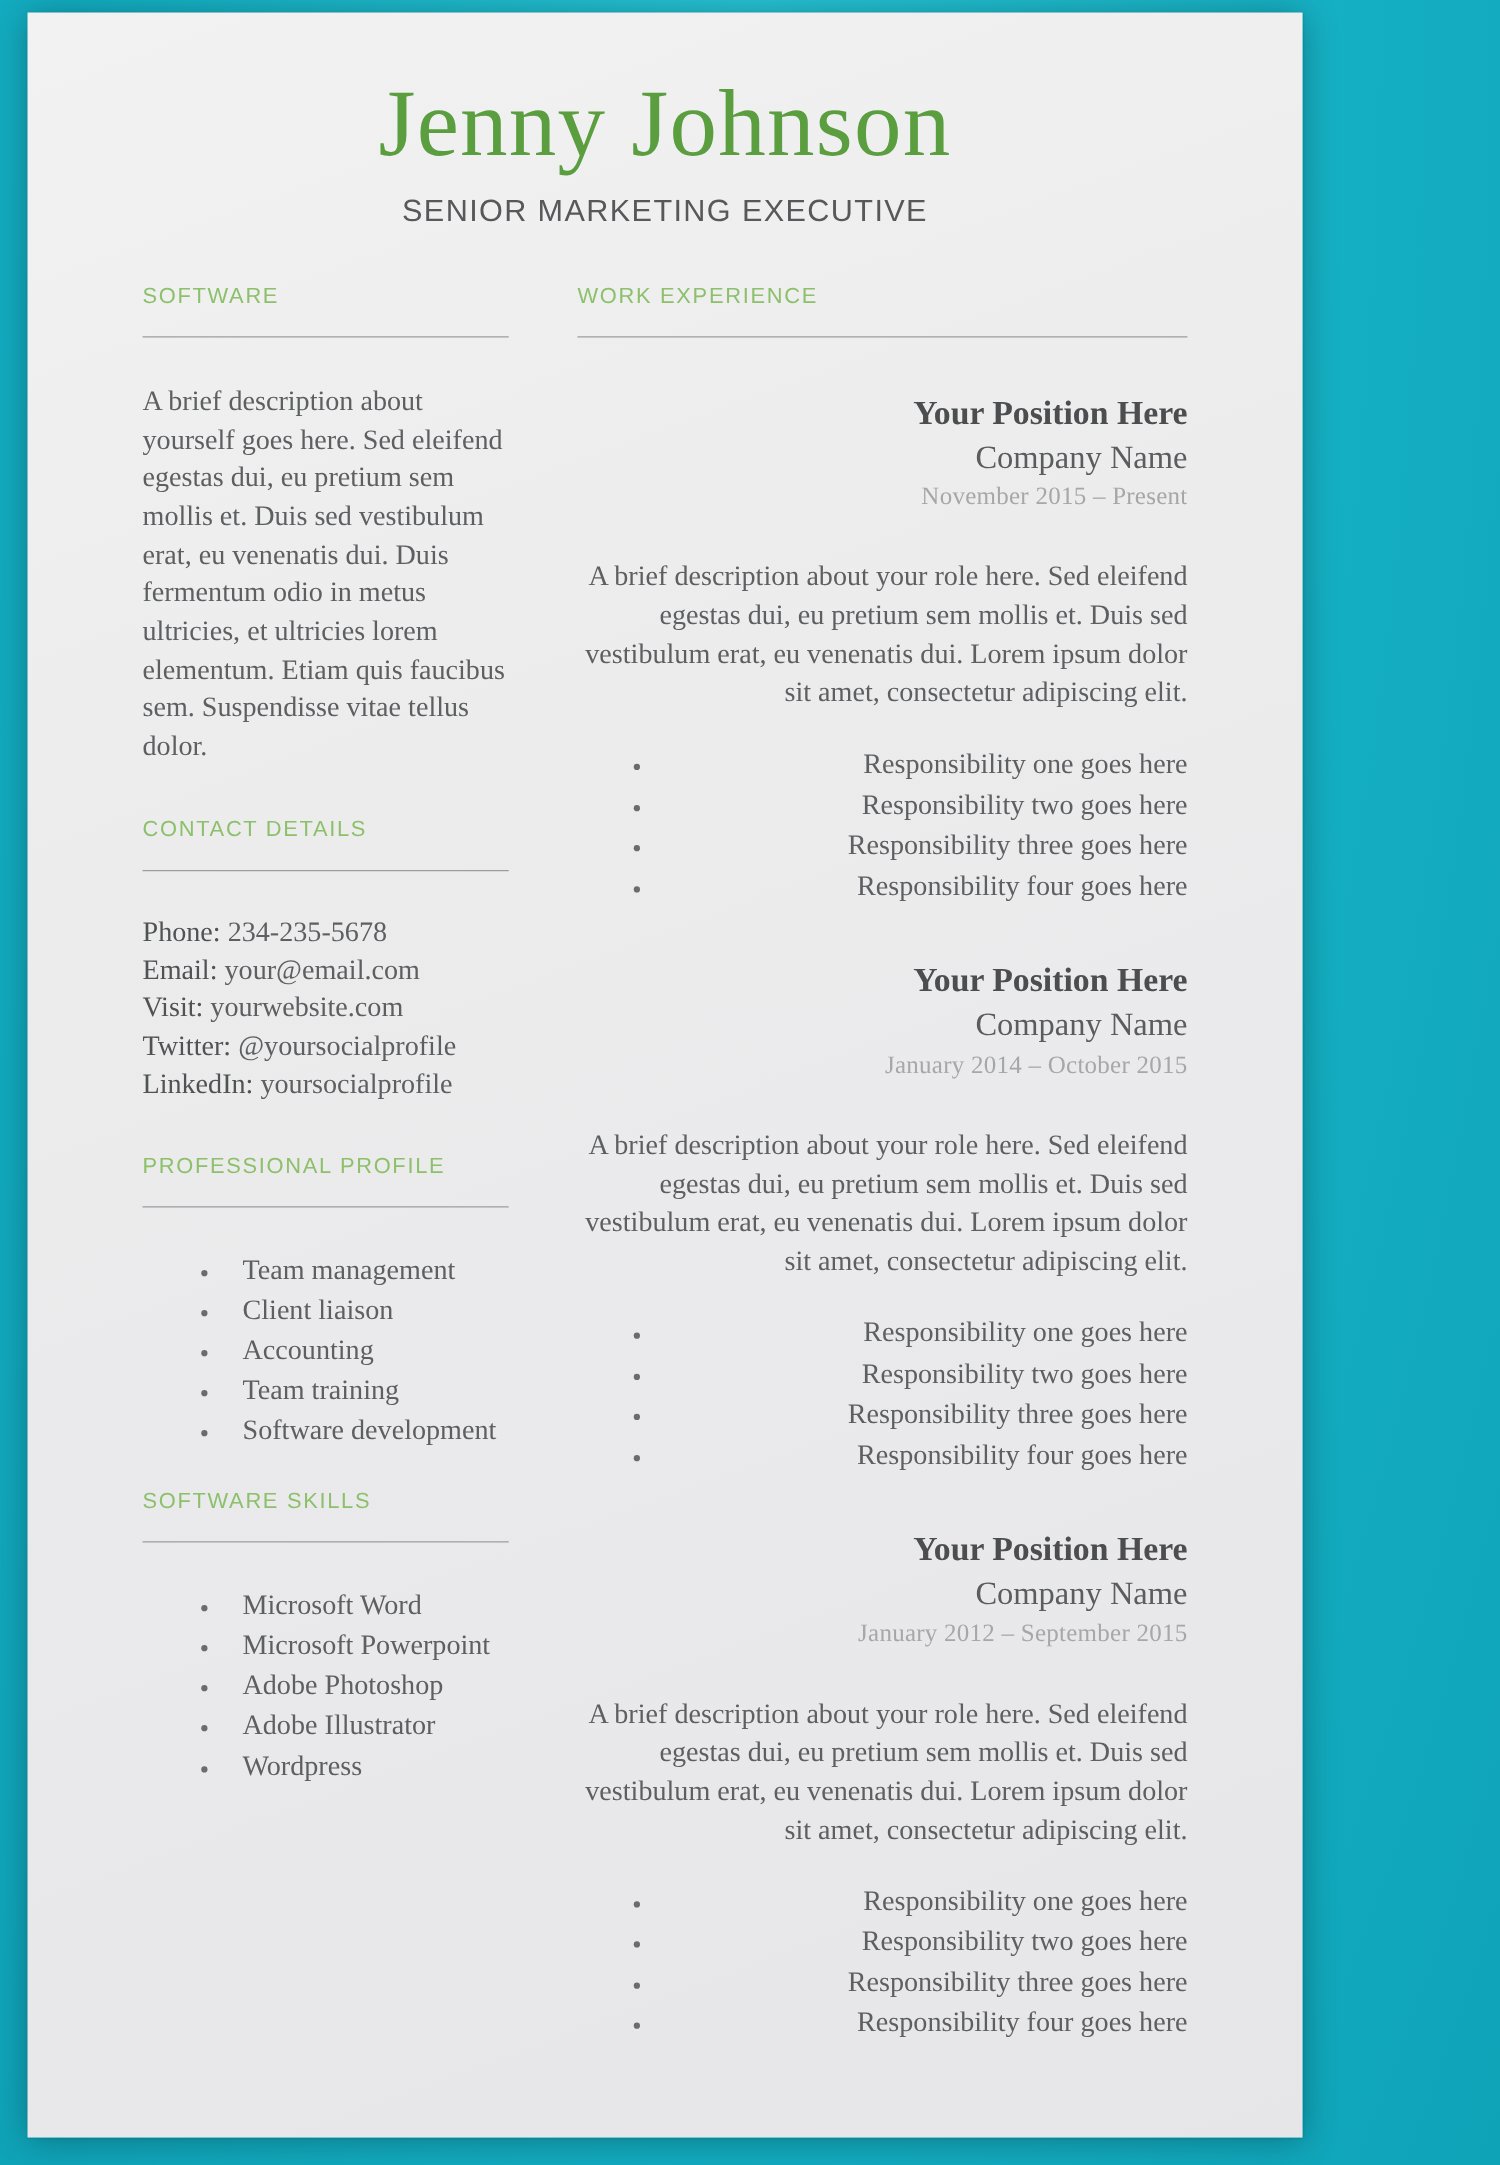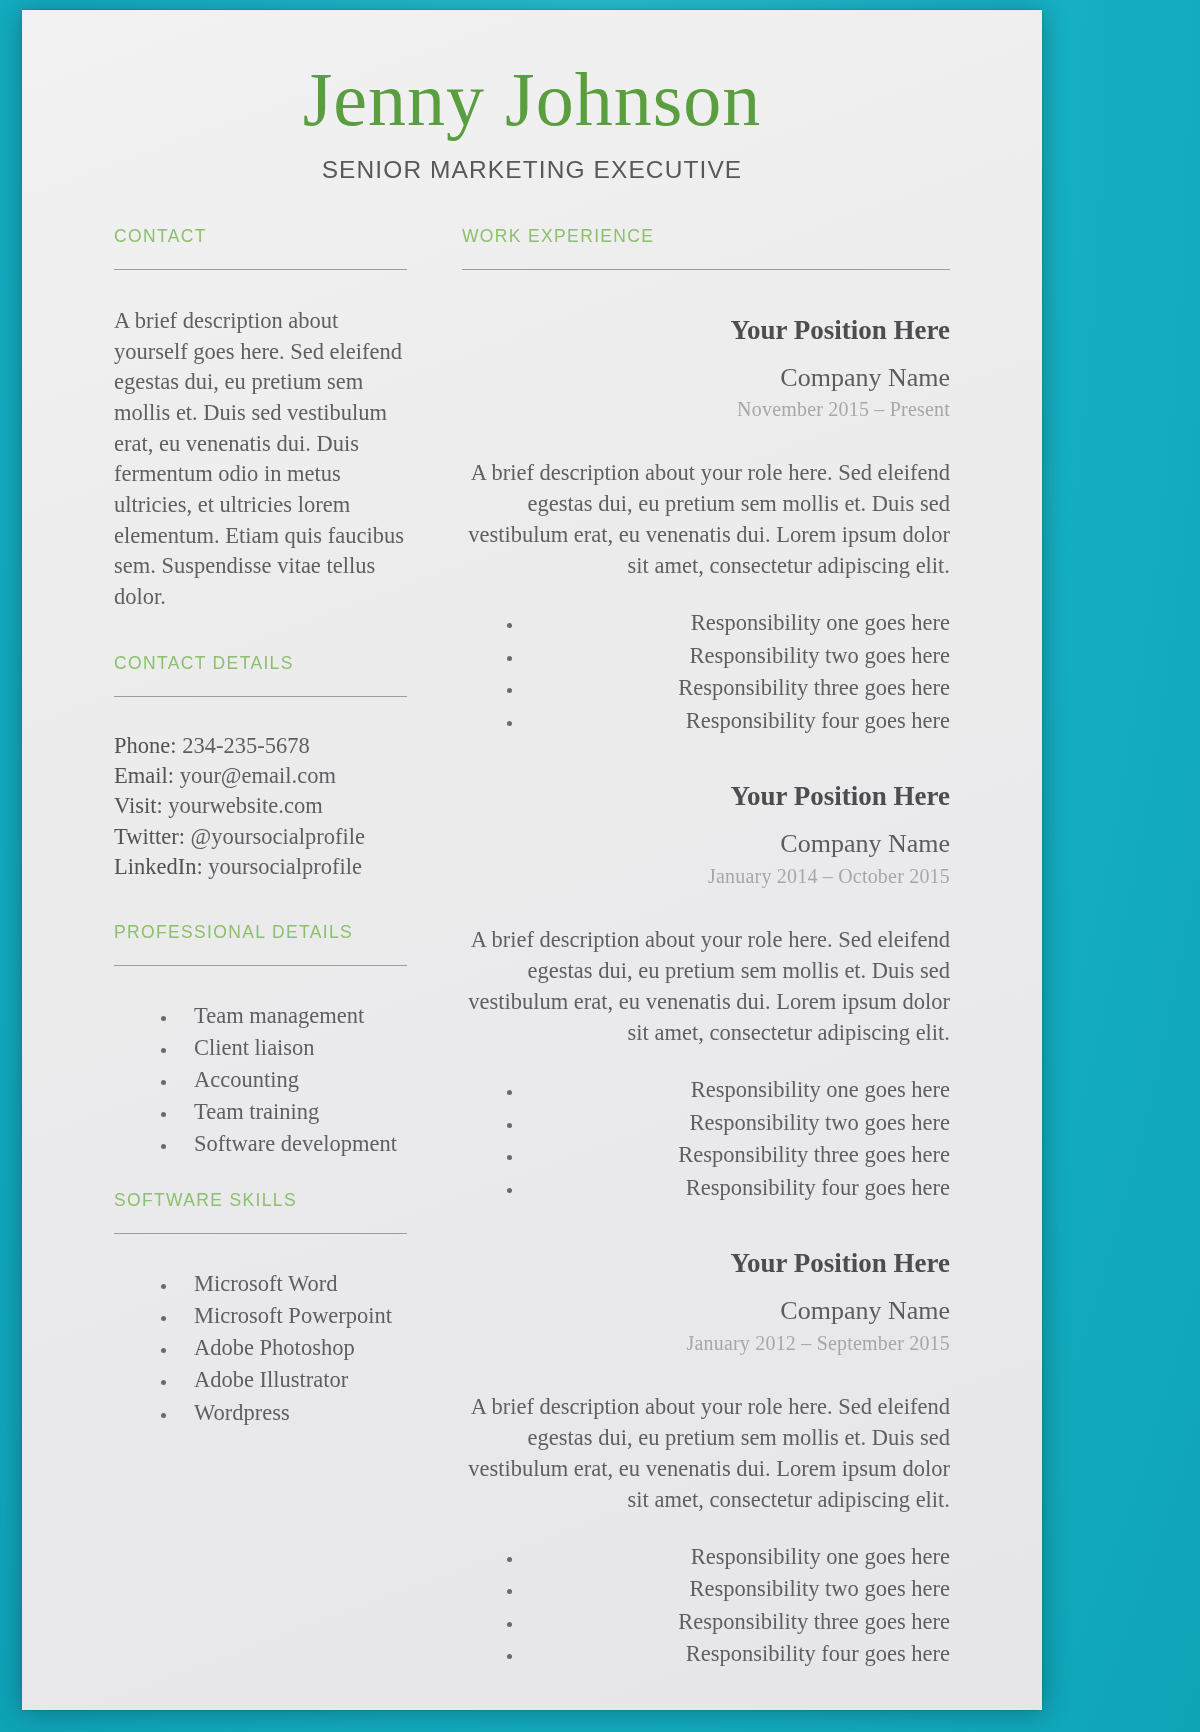--- a/index.html
+++ b/index.html
@@ -141,21 +141,21 @@
     font-size: 27px;
     color: #4c4d4f;
     font-weight: 600;
     line-height: 1.25;
   }
   .job-company {
     font-size: 26px;
     color: #5b5c5e;
     font-weight: 400;
     line-height: 1.26;
-    margin-top: 14px;
+    margin-top: 2px;
   }
   .job-dates {
     font-size: 20px;
     color: #a6a7a9;
     margin-top: 4px;
     letter-spacing: 0.2px;
   }
   .job-desc {
     margin-top: 36px;
     font-size: 22.5px;
@@ -189,21 +189,21 @@
   <div class="header">
     <div class="name">Jenny Johnson</div>
     <div class="subtitle">SENIOR MARKETING EXECUTIVE</div>
   </div>
 
   <div class="columns">
 
     <div class="col-left">
 
       <div>
-        <div class="sec-head">CONTACT</div>
+        <div class="sec-head">SOFTWARE</div>
         <div class="rule"></div>
         <div class="profile-text">A brief description about yourself goes here. Sed eleifend egestas dui, eu pretium sem mollis et. Duis sed vestibulum erat, eu venenatis dui. Duis fermentum odio in metus ultricies, et ultricies lorem elementum. Etiam quis faucibus sem. Suspendisse vitae tellus dolor.</div>
       </div>
 
       <div class="block-gap"></div>
 
       <div>
         <div class="sec-head">CONTACT DETAILS</div>
         <div class="rule"></div>
         <div class="contact-list">
@@ -211,21 +211,21 @@
           <div class="contact-line"><b>Email:</b> <span>your@email.com</span></div>
           <div class="contact-line"><b>Visit:</b> <span> yourwebsite.com</span></div>
           <div class="contact-line"><b>Twitter:</b> <span>@yoursocialprofile</span></div>
           <div class="contact-line"><b>LinkedIn:</b> <span>yoursocialprofile</span></div>
         </div>
       </div>
 
       <div class="block-gap"></div>
 
       <div>
-        <div class="sec-head">PROFESSIONAL DETAILS</div>
+        <div class="sec-head">PROFESSIONAL PROFILE</div>
         <div class="rule"></div>
         <ul class="bullets">
           <li>Team management</li>
           <li>Client liaison</li>
           <li>Accounting</li>
           <li>Team training</li>
           <li>Software development</li>
         </ul>
       </div>
 

